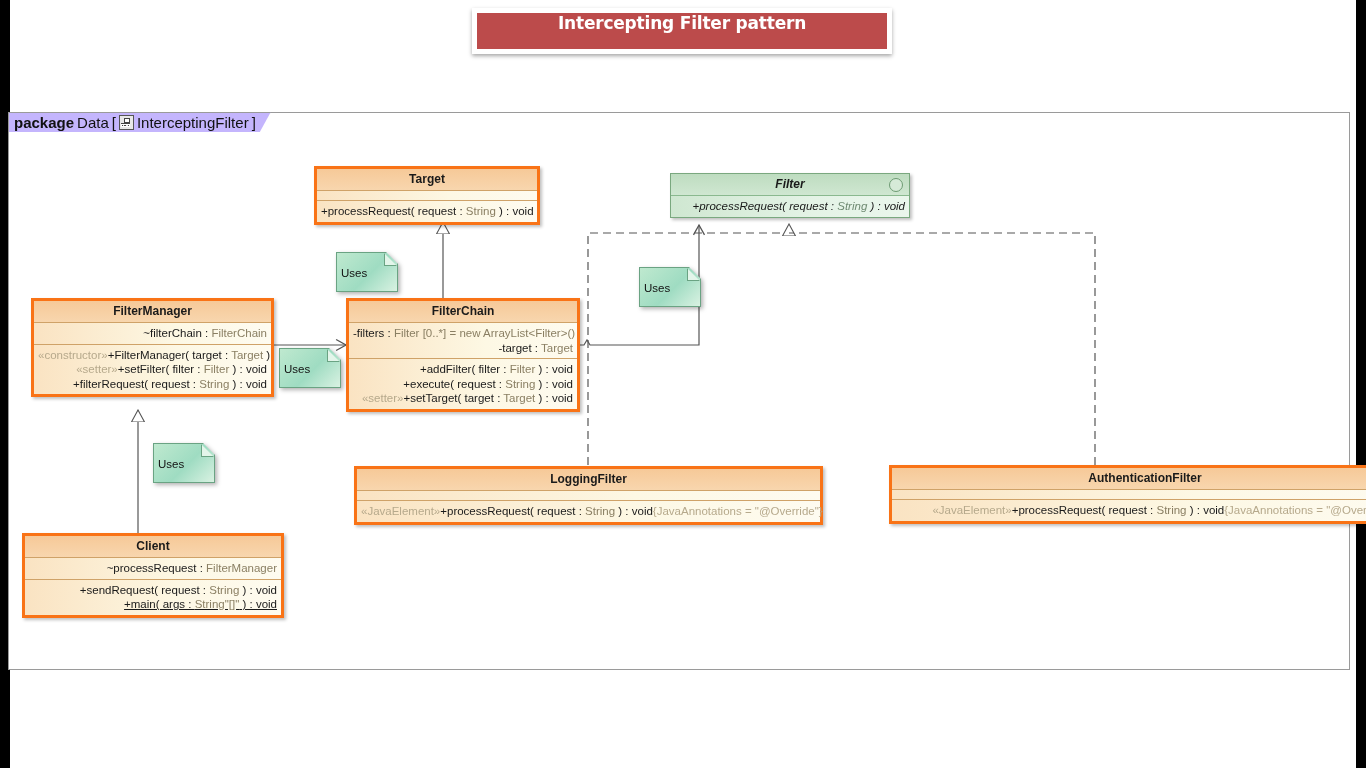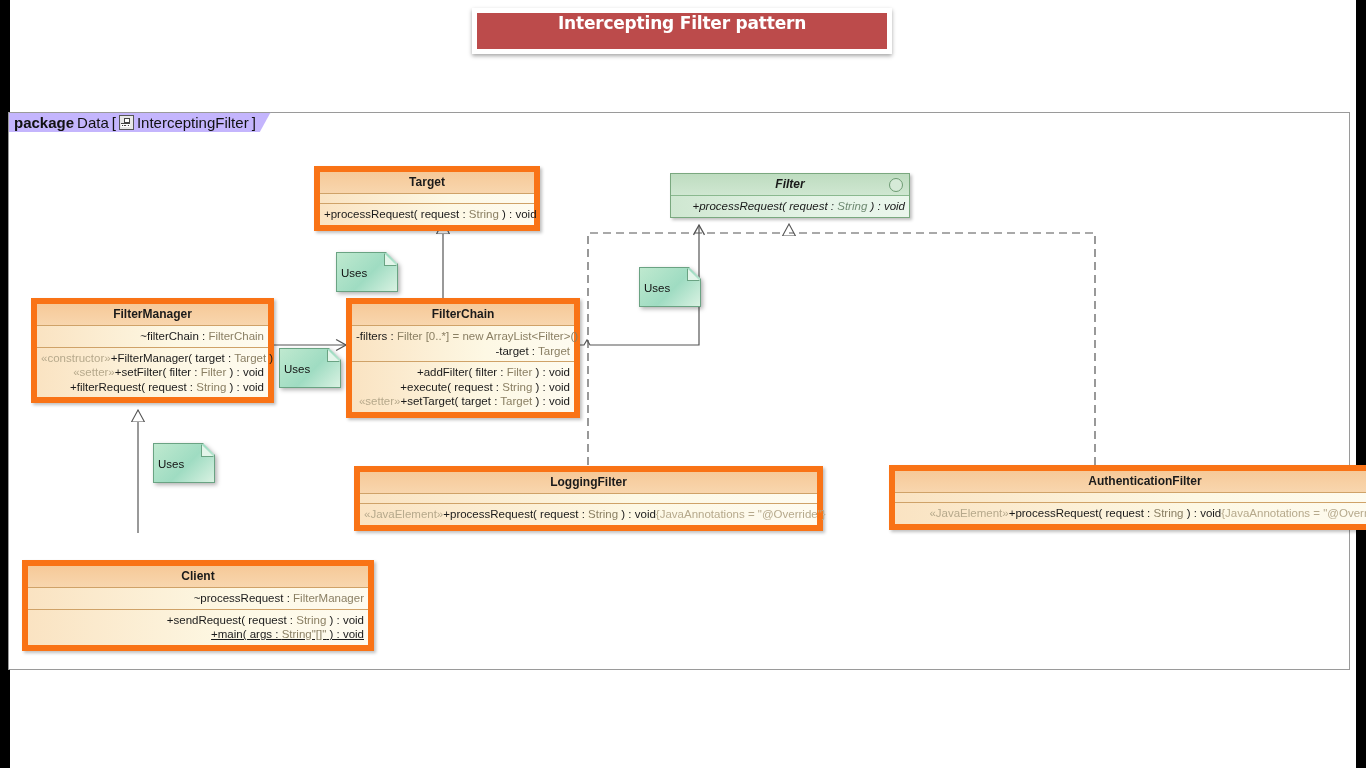--- a/index.html
+++ b/index.html
@@ -65,21 +65,21 @@
     background:
       linear-gradient(#444,#444) 0 0/2px 3px no-repeat,
       linear-gradient(#444,#444) 3.5px 0/2px 3px no-repeat,
       linear-gradient(#444,#444) 7px 0/2px 3px no-repeat;
   }
 
   
   .uml-class{
     position:absolute;
     box-sizing:border-box;
-    border:6px solid #f97316;
+    border:3px solid #f97316;
     box-shadow:2px 2px 3px rgba(0,0,0,.25);
     font-size:11.5px;
     color:#1a1a1a;
     background:#8b5cf6;
   }
   .uml-class .hdr{
     text-align:center;font-weight:bold;font-size:12px;
     padding:3px 4px 4px 4px;
     background:linear-gradient(#f6c998,#f8d6ae);
     border-bottom:1px solid #cfa268;
@@ -249,21 +249,21 @@
     <div class="row"><span>-filters : </span><span class="type">Filter [0..*] = new ArrayList&lt;Filter&gt;()</span></div>
     <div class="row"><span>-target : </span><span class="type">Target</span></div>
   </div>
   <div class="compartment">
     <div class="row"><span>+addFilter( filter : </span><span class="type">Filter</span><span> ) : void</span></div>
     <div class="row"><span>+execute( request : </span><span class="type">String</span><span> ) : void</span></div>
     <div class="row"><span class="stereo">«setter»</span><span>+setTarget( target : </span><span class="type">Target</span><span> ) : void</span></div>
   </div>
 </div>
 
-<div class="uml-class" style="left:22px;top:533px;width:352px;margin-top:27px;">
+<div class="uml-class" style="left:22px;top:533px;width:262px;">
   <div class="hdr">Client</div>
   <div class="compartment">
     <div class="row"><span>~processRequest : </span><span class="type">FilterManager</span></div>
   </div>
   <div class="compartment">
     <div class="row"><span>+sendRequest( request : </span><span class="type">String</span><span> ) : void</span></div>
     <div class="row static-u"><span>+main( args : </span><span class="type">String"[]"</span><span> ) : void</span></div>
   </div>
 </div>
 

